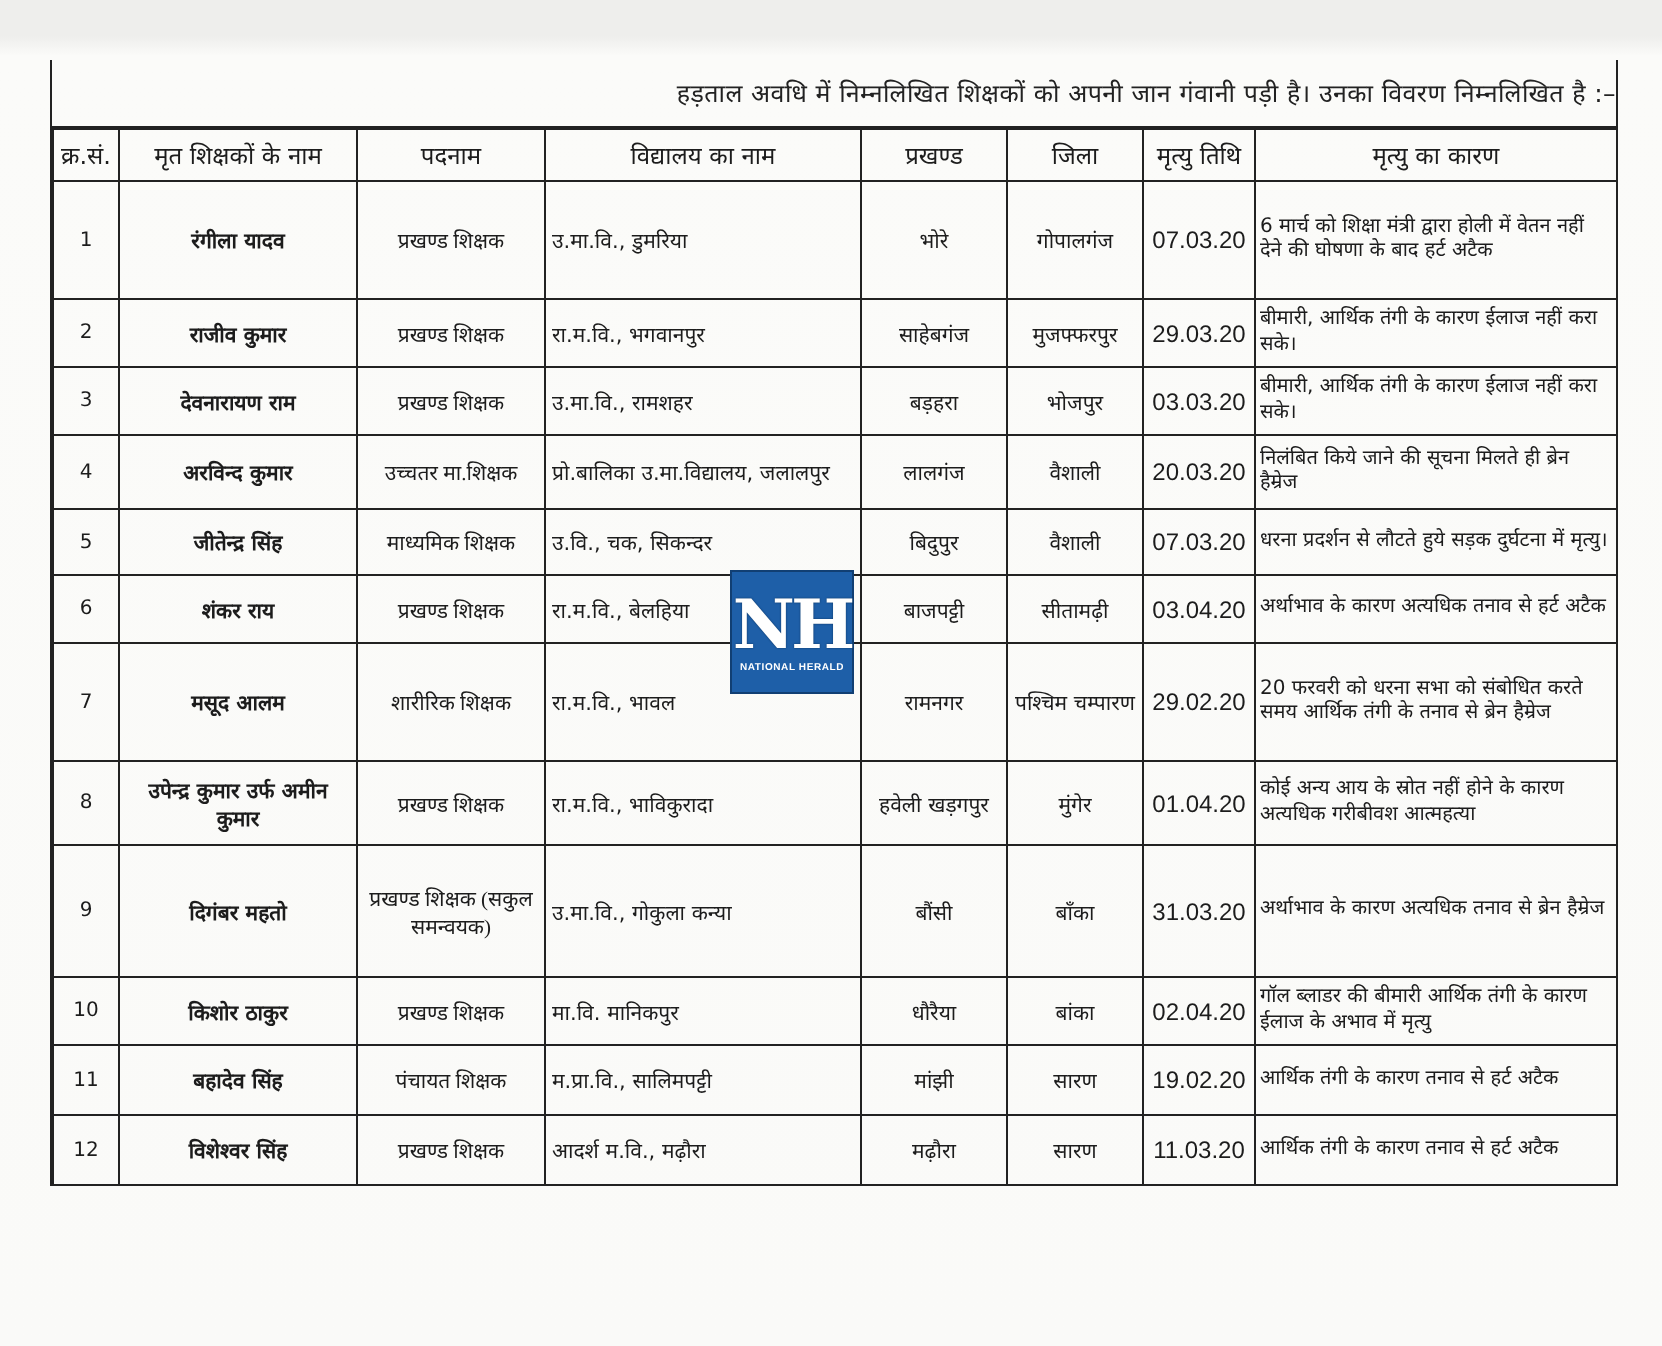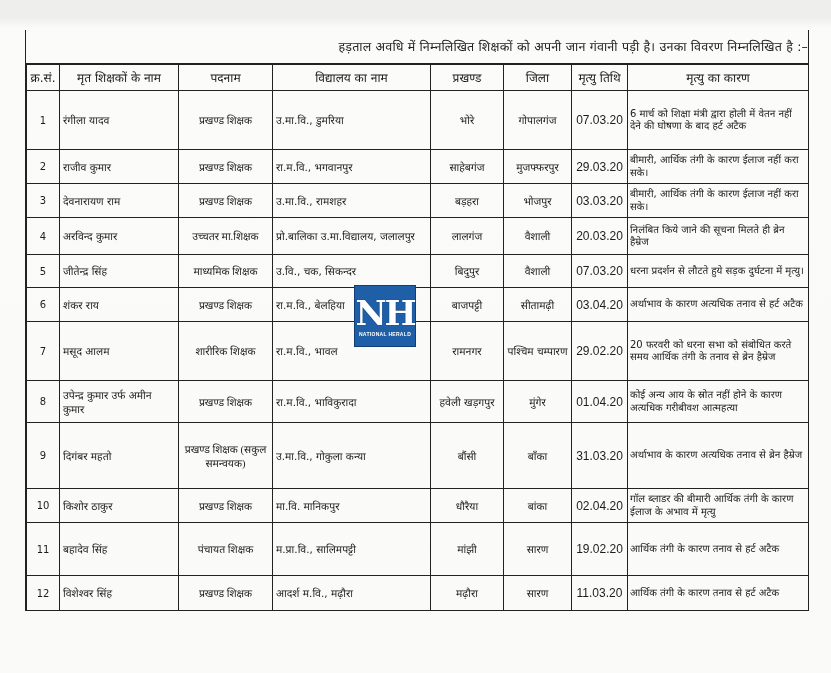--- a/index.html
+++ b/index.html
@@ -27,29 +27,29 @@
     border-collapse:collapse; width:782px; table-layout:fixed;
     font-size:10.5px;
   }
   th, td {
     border:1.3px solid #222;
     padding:1px 3px;
     vertical-align:middle;
   }
   th { font-weight:normal; height:23px; font-size:12px; text-align:center; }
   td.sno { text-align:center; font-size:10px; }
-  td.name { text-align:left; }
+  td.name { text-align:center;font-weight:bold; }
   td.desig { text-align:center;font-family:Liberation Serif, serif; }
   td.school { text-align:left; }
   td.block { text-align:center; }
   td.district { text-align:center; }
   td.date { text-align:center; font-family:"Liberation Sans", sans-serif; font-size:12px; }
   td.cause { text-align:left; font-size:10px; line-height:12.5px; padding-left:2px;margin-left:40px; }
   .logo {
-    position:absolute; left:354px; top:285px; width:60px; height:60px;
+    position:absolute; left:365px; top:285px; width:60px; height:60px;
     background:#1e5fa8; border:1px solid #113f73;
     display:flex; flex-direction:column; align-items:center; justify-content:center;
   }
   .logo .nh {
     font-family:"DejaVu Serif", serif; font-weight:bold; color:#fff;
     font-size:34px; line-height:34px; letter-spacing:-2px;
     text-shadow:0 0 1px #0a2e57;
   }
   .logo .sub {
     font-family:"Liberation Sans", sans-serif; color:#fff; font-size:5px;
@@ -179,21 +179,21 @@
           <tr style="height: 34px;">
             <td class="sno">10</td>
             <td class="name">किशोर ठाकुर</td>
             <td class="desig">प्रखण्ड शिक्षक</td>
             <td class="school">मा.वि. मानिकपुर</td>
             <td class="block">धौरैया</td>
             <td class="district">बांका</td>
             <td class="date">02.04.20</td>
             <td class="cause">गॉल ब्लाडर की बीमारी आर्थिक तंगी के कारण ईलाज के अभाव में मृत्यु</td>
           </tr>
-          <tr style="height: 53px;">
+          <tr style="height: 35px;">
             <td class="sno">11</td>
             <td class="name">बहादेव सिंह</td>
             <td class="desig">पंचायत शिक्षक</td>
             <td class="school">म.प्रा.वि., सालिमपट्टी</td>
             <td class="block">मांझी</td>
             <td class="district">सारण</td>
             <td class="date">19.02.20</td>
             <td class="cause">आर्थिक तंगी के कारण तनाव से हर्ट अटैक</td>
           </tr>
           <tr style="height: 35px;">

